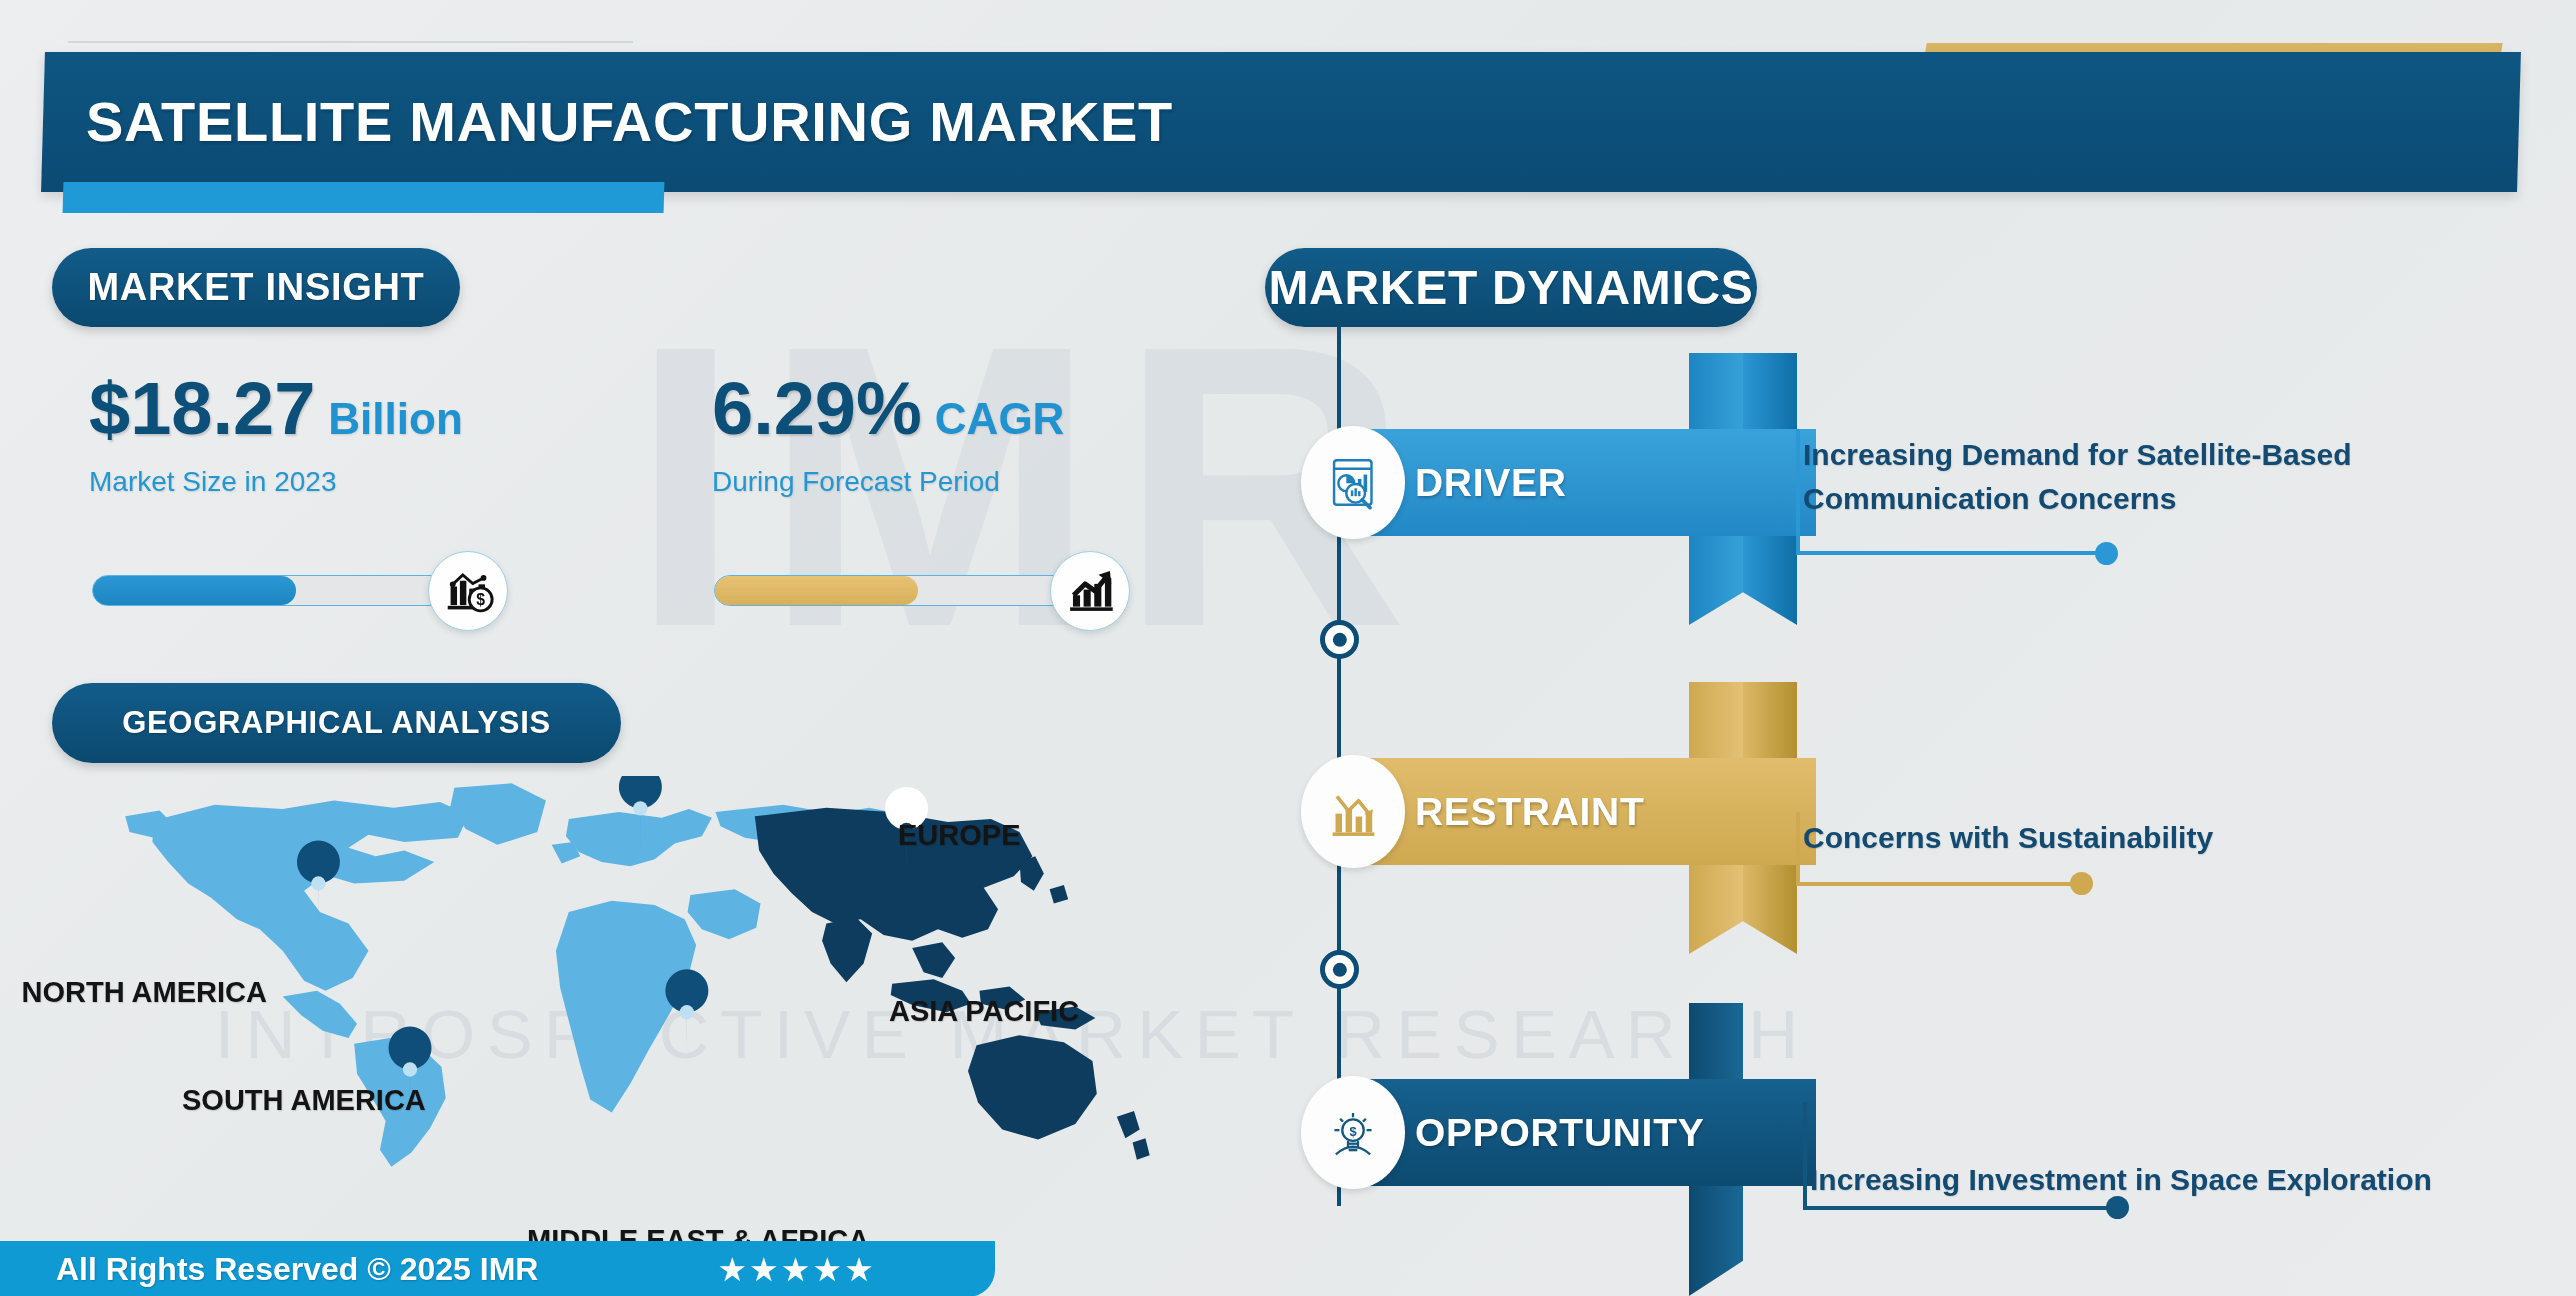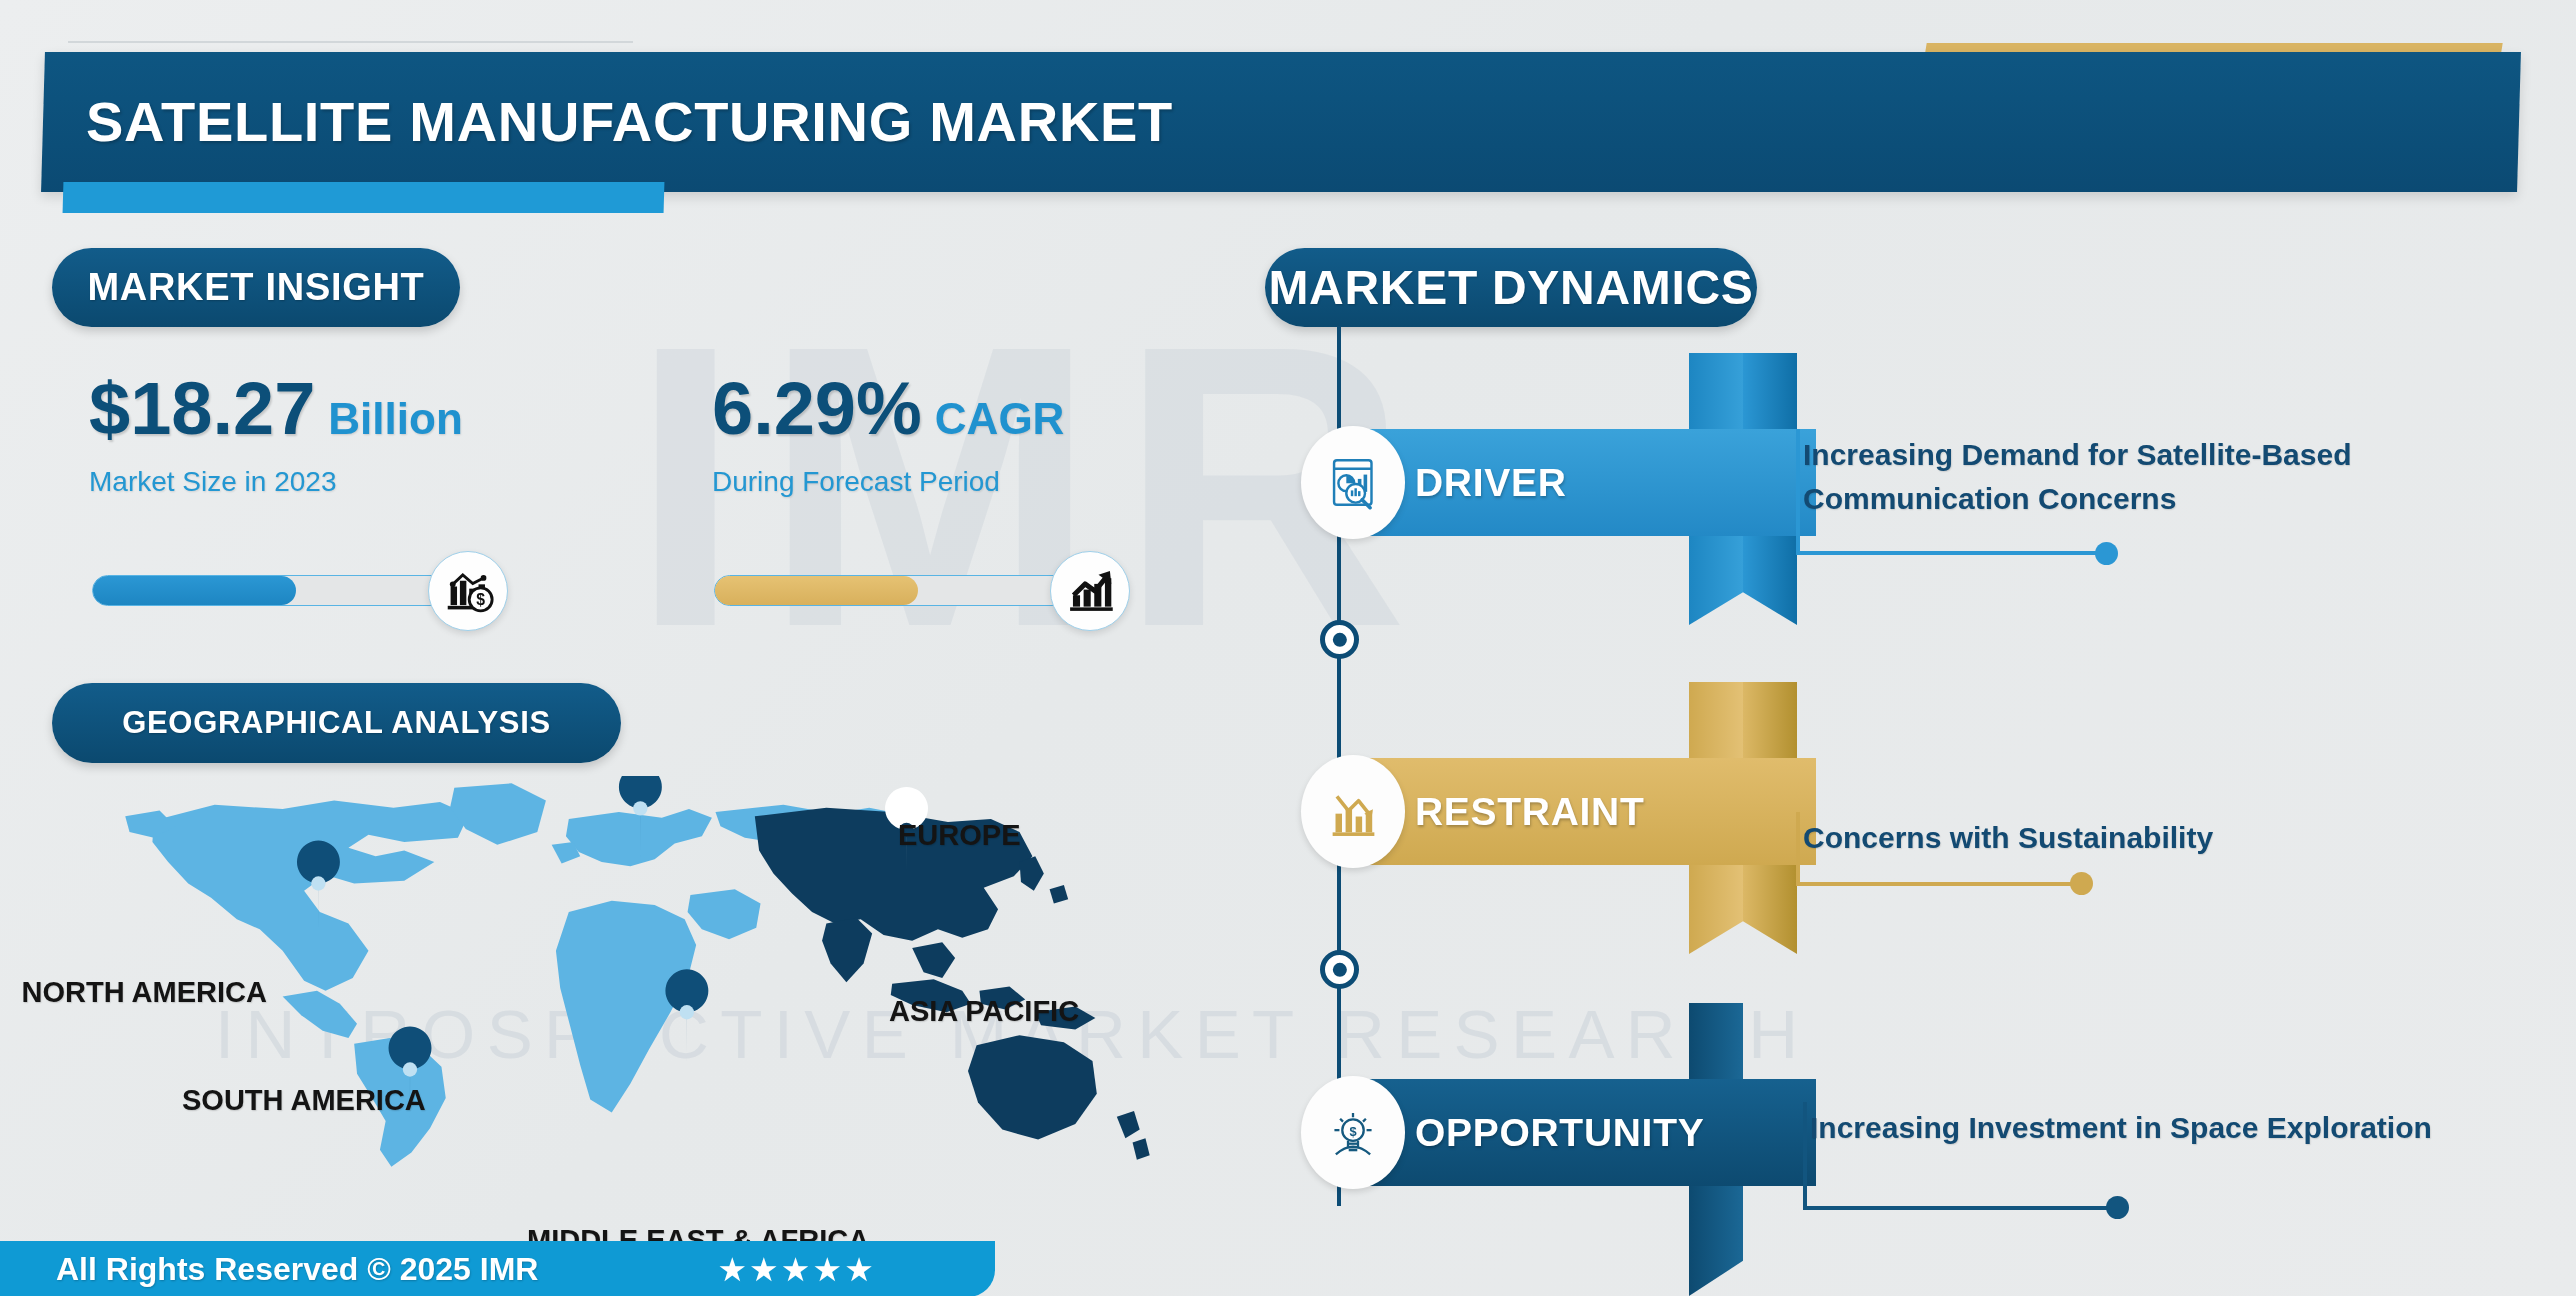--- a/index.html
+++ b/index.html
@@ -150,21 +150,21 @@
   .pl-2 .plate-left  { background:linear-gradient(90deg,#cfa950,#e3c175); clip-path:polygon(0 0,100% 0,100% 88%,0 100%); }
   .pl-2 .plate-right { left:54px; background:linear-gradient(90deg,#dcb866,#b2902f); clip-path:polygon(0 0,100% 0,100% 100%,0 88%); }
   .pl-3 .plate-left  { background:linear-gradient(90deg,#0d4a70,#1b6896); clip-path:polygon(0 0,100% 0,100% 88%,0 100%); }
   .pl-3 .plate-right { left:54px; background:linear-gradient(90deg,#14608f,#093established); clip-path:polygon(0 0,100% 0,100% 100%,0 88%); }
 
   
   .dyn-text { position:absolute; width:730px; font-size:30px; font-weight:700; color:#134a72;
               line-height:1.45; text-shadow:0.7px 1.4px 1.4px rgba(0,0,0,0.13); }
   .dt-1 { left:1803px; top:433px; }
   .dt-2 { left:1803px; top:816px; }
-  .dt-3 { left:1810px; top:1106px; }
+  .dt-3 { left:1810px; top:1158px; }
 
   .dyn-rule { position:absolute; height:3.6px; }
   .dr-1 { left:1796px; top:551px;  width:311px; background:#2b97d4; }
   .dr-2 { left:1796px; top:882px; width:286px; background:#cfa950; }
   .dr-3 { left:1803px; top:1206px; width:315px; background:#12557f; }
   .dyn-dot { position:absolute; width:23px; height:23px; border-radius:50%; }
   .dd-1 { left:2095px; top:542px;  background:#2b97d4; }
   .dd-2 { left:2070px; top:872px; background:#cfa950; }
   .dd-3 { left:2106px; top:1196px; background:#12557f; }
 

